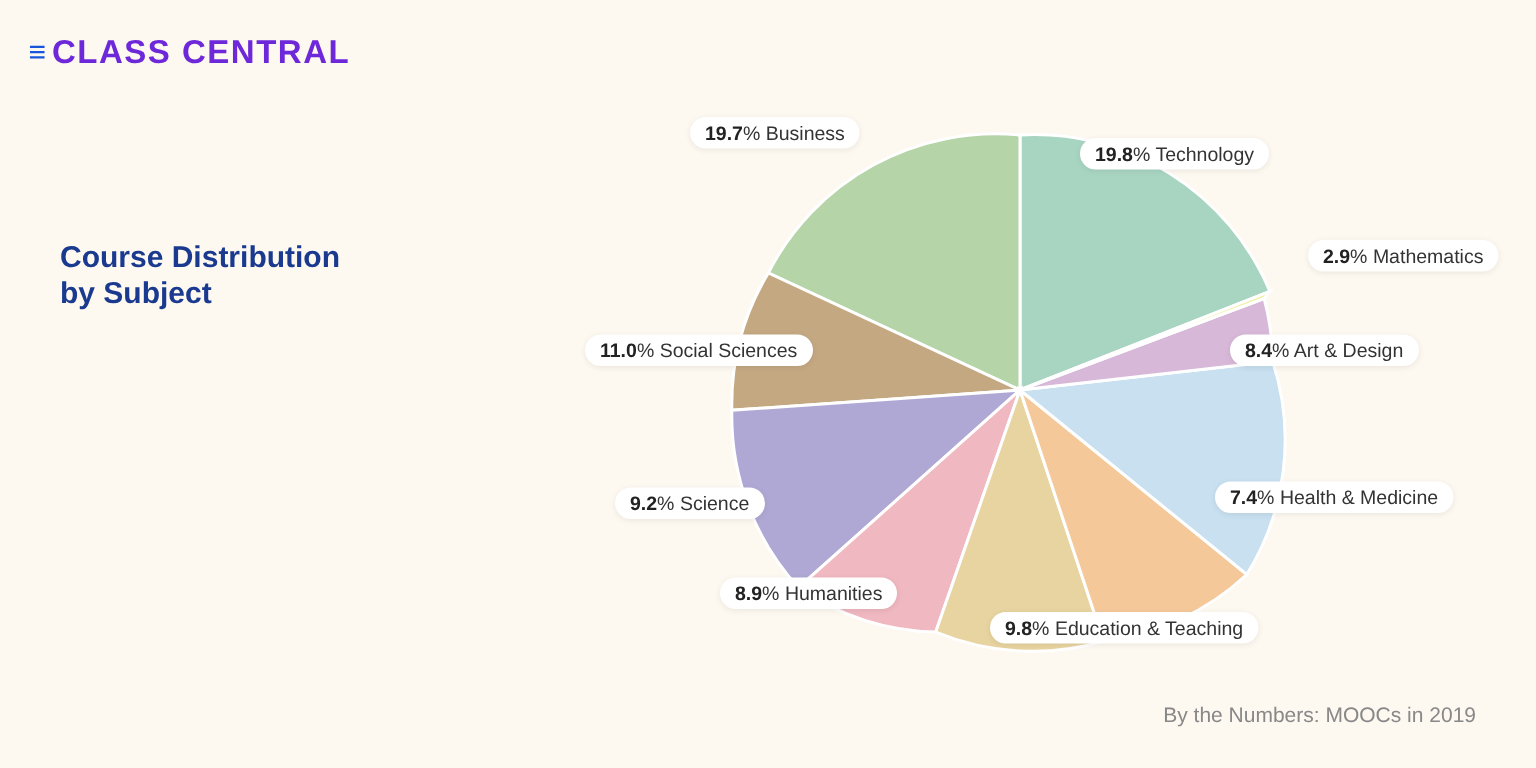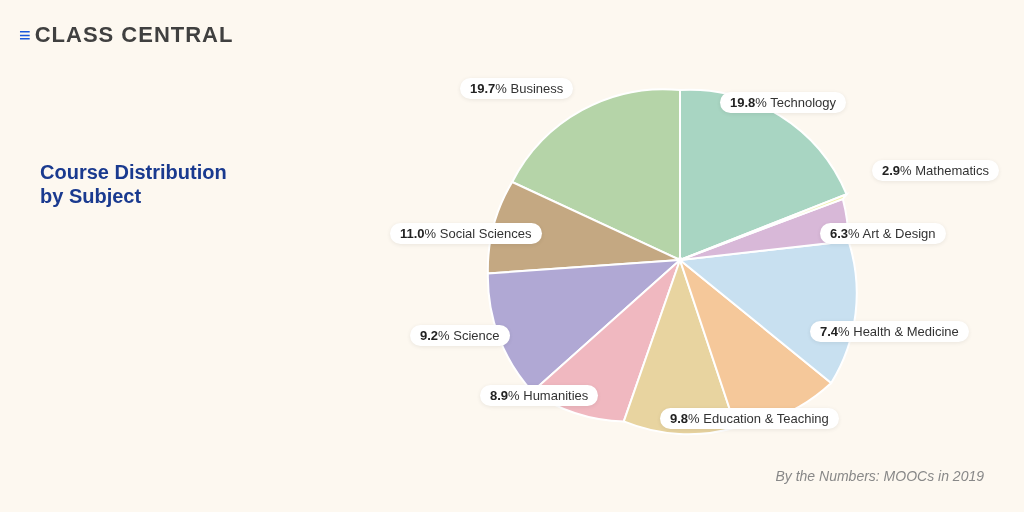--- a/index.html
+++ b/index.html
@@ -18,21 +18,21 @@
       display: flex;
       align-items: center;
       gap: 4px;
     }
     .logo-icon {
       color: #1a56db;
       font-size: 20px;
       font-weight: bold;
     }
     .logo-text {
-      color: #404040;
+      color: #6d28d9;
       font-size: 22px;
       font-weight: 800;
       letter-spacing: 1px;
     }
     .title-section {
       position: absolute;
       left: 40px;
       top: 160px;
     }
     .title-section h1 {
@@ -40,21 +40,20 @@
       font-weight: 800;
       color: #1a3a8f;
       line-height: 1.2;
     }
     .subtitle {
       position: absolute;
       bottom: 28px;
       right: 40px;
       font-size: 14px;
       color: #888;
-      font-style: italic;
     }
     .chart-container {
       position: absolute;
       left: 380px;
       top: 30px;
       width: 640px;
       height: 460px;
     }
     .label-box {
       position: absolute;
@@ -142,19 +141,19 @@
   <div class="label-box" style="top:378px; left:280px;">
     <strong>9.8</strong>% <span>Education &amp; Teaching</span>
   </div>
   
   
   <div class="label-box" style="top:258px; left:430px;margin-top:33px;">
     <strong>7.4</strong>% <span>Health &amp; Medicine</span>
   </div>
   
   <div class="label-box" style="top:193px; left:440px;">
-    <strong>6.3</strong>% <span>Art &amp; Design</span>
+    <strong>8.4</strong>% <span>Art &amp; Design</span>
   </div>
   
   <div class="label-box" style="top:130px; left:450px;margin-left:42px;">
     <strong>2.9</strong>% <span>Mathematics</span>
   </div>
 </div>
 
 </body></html>

